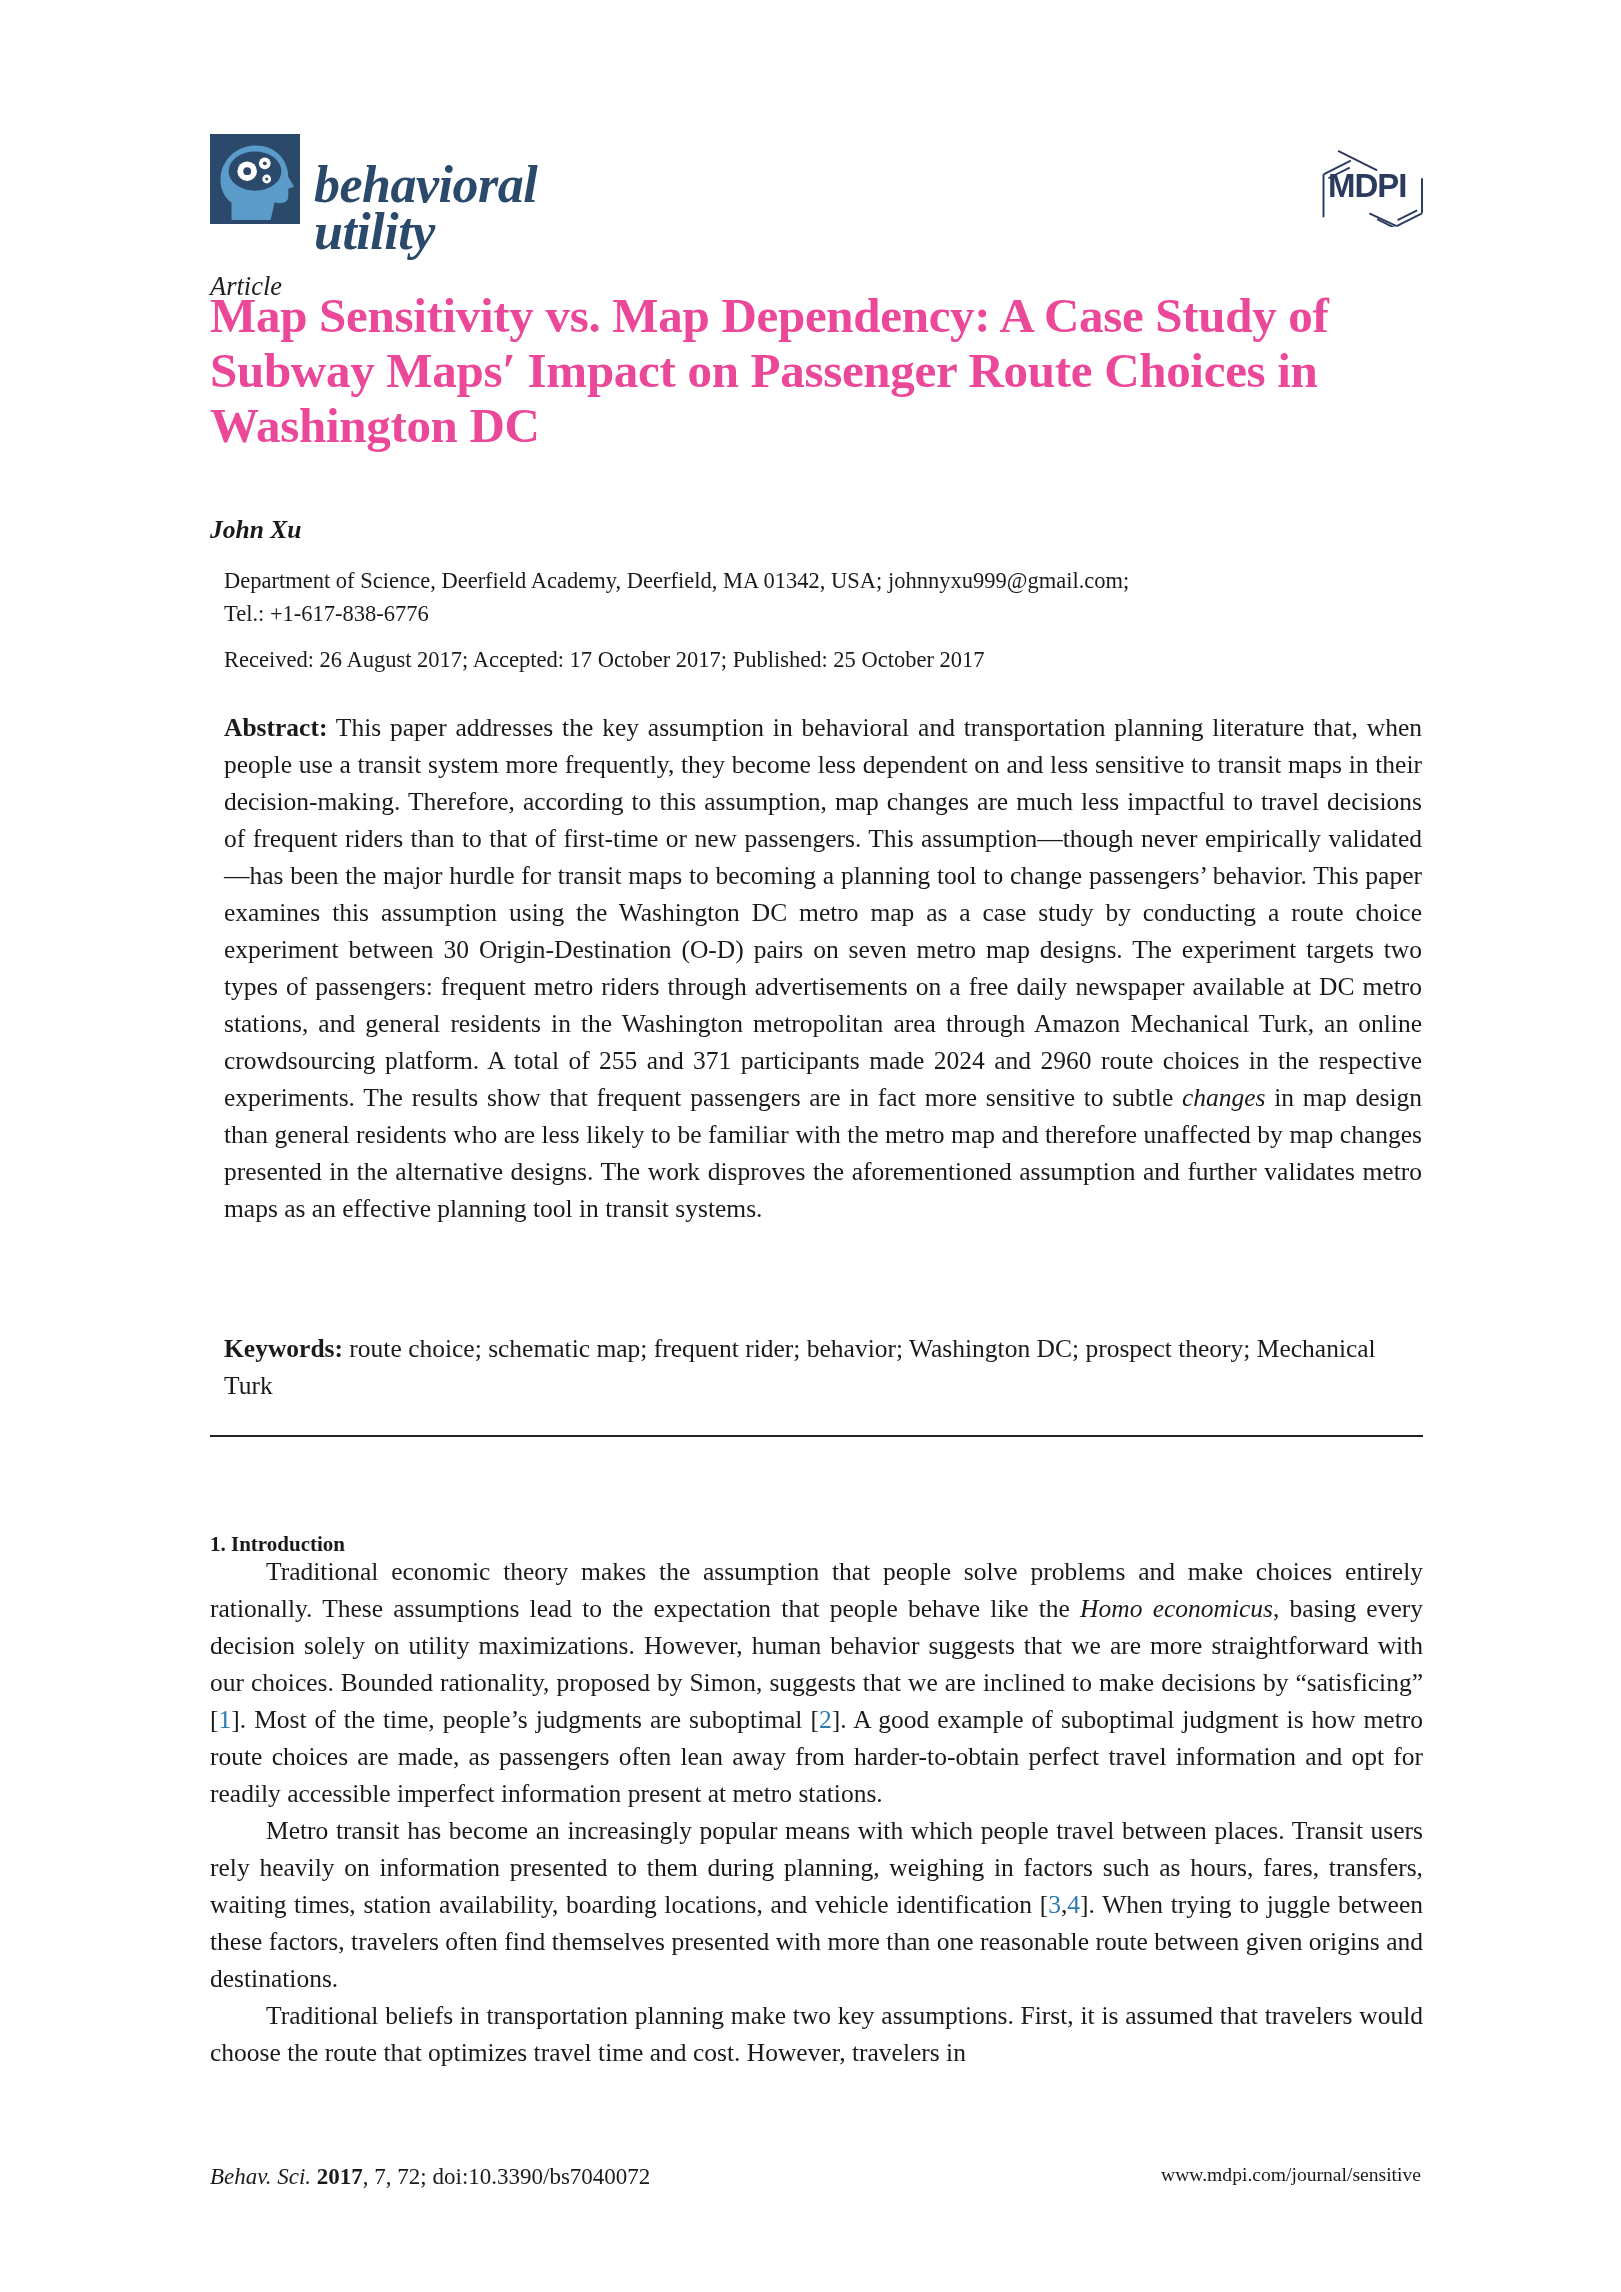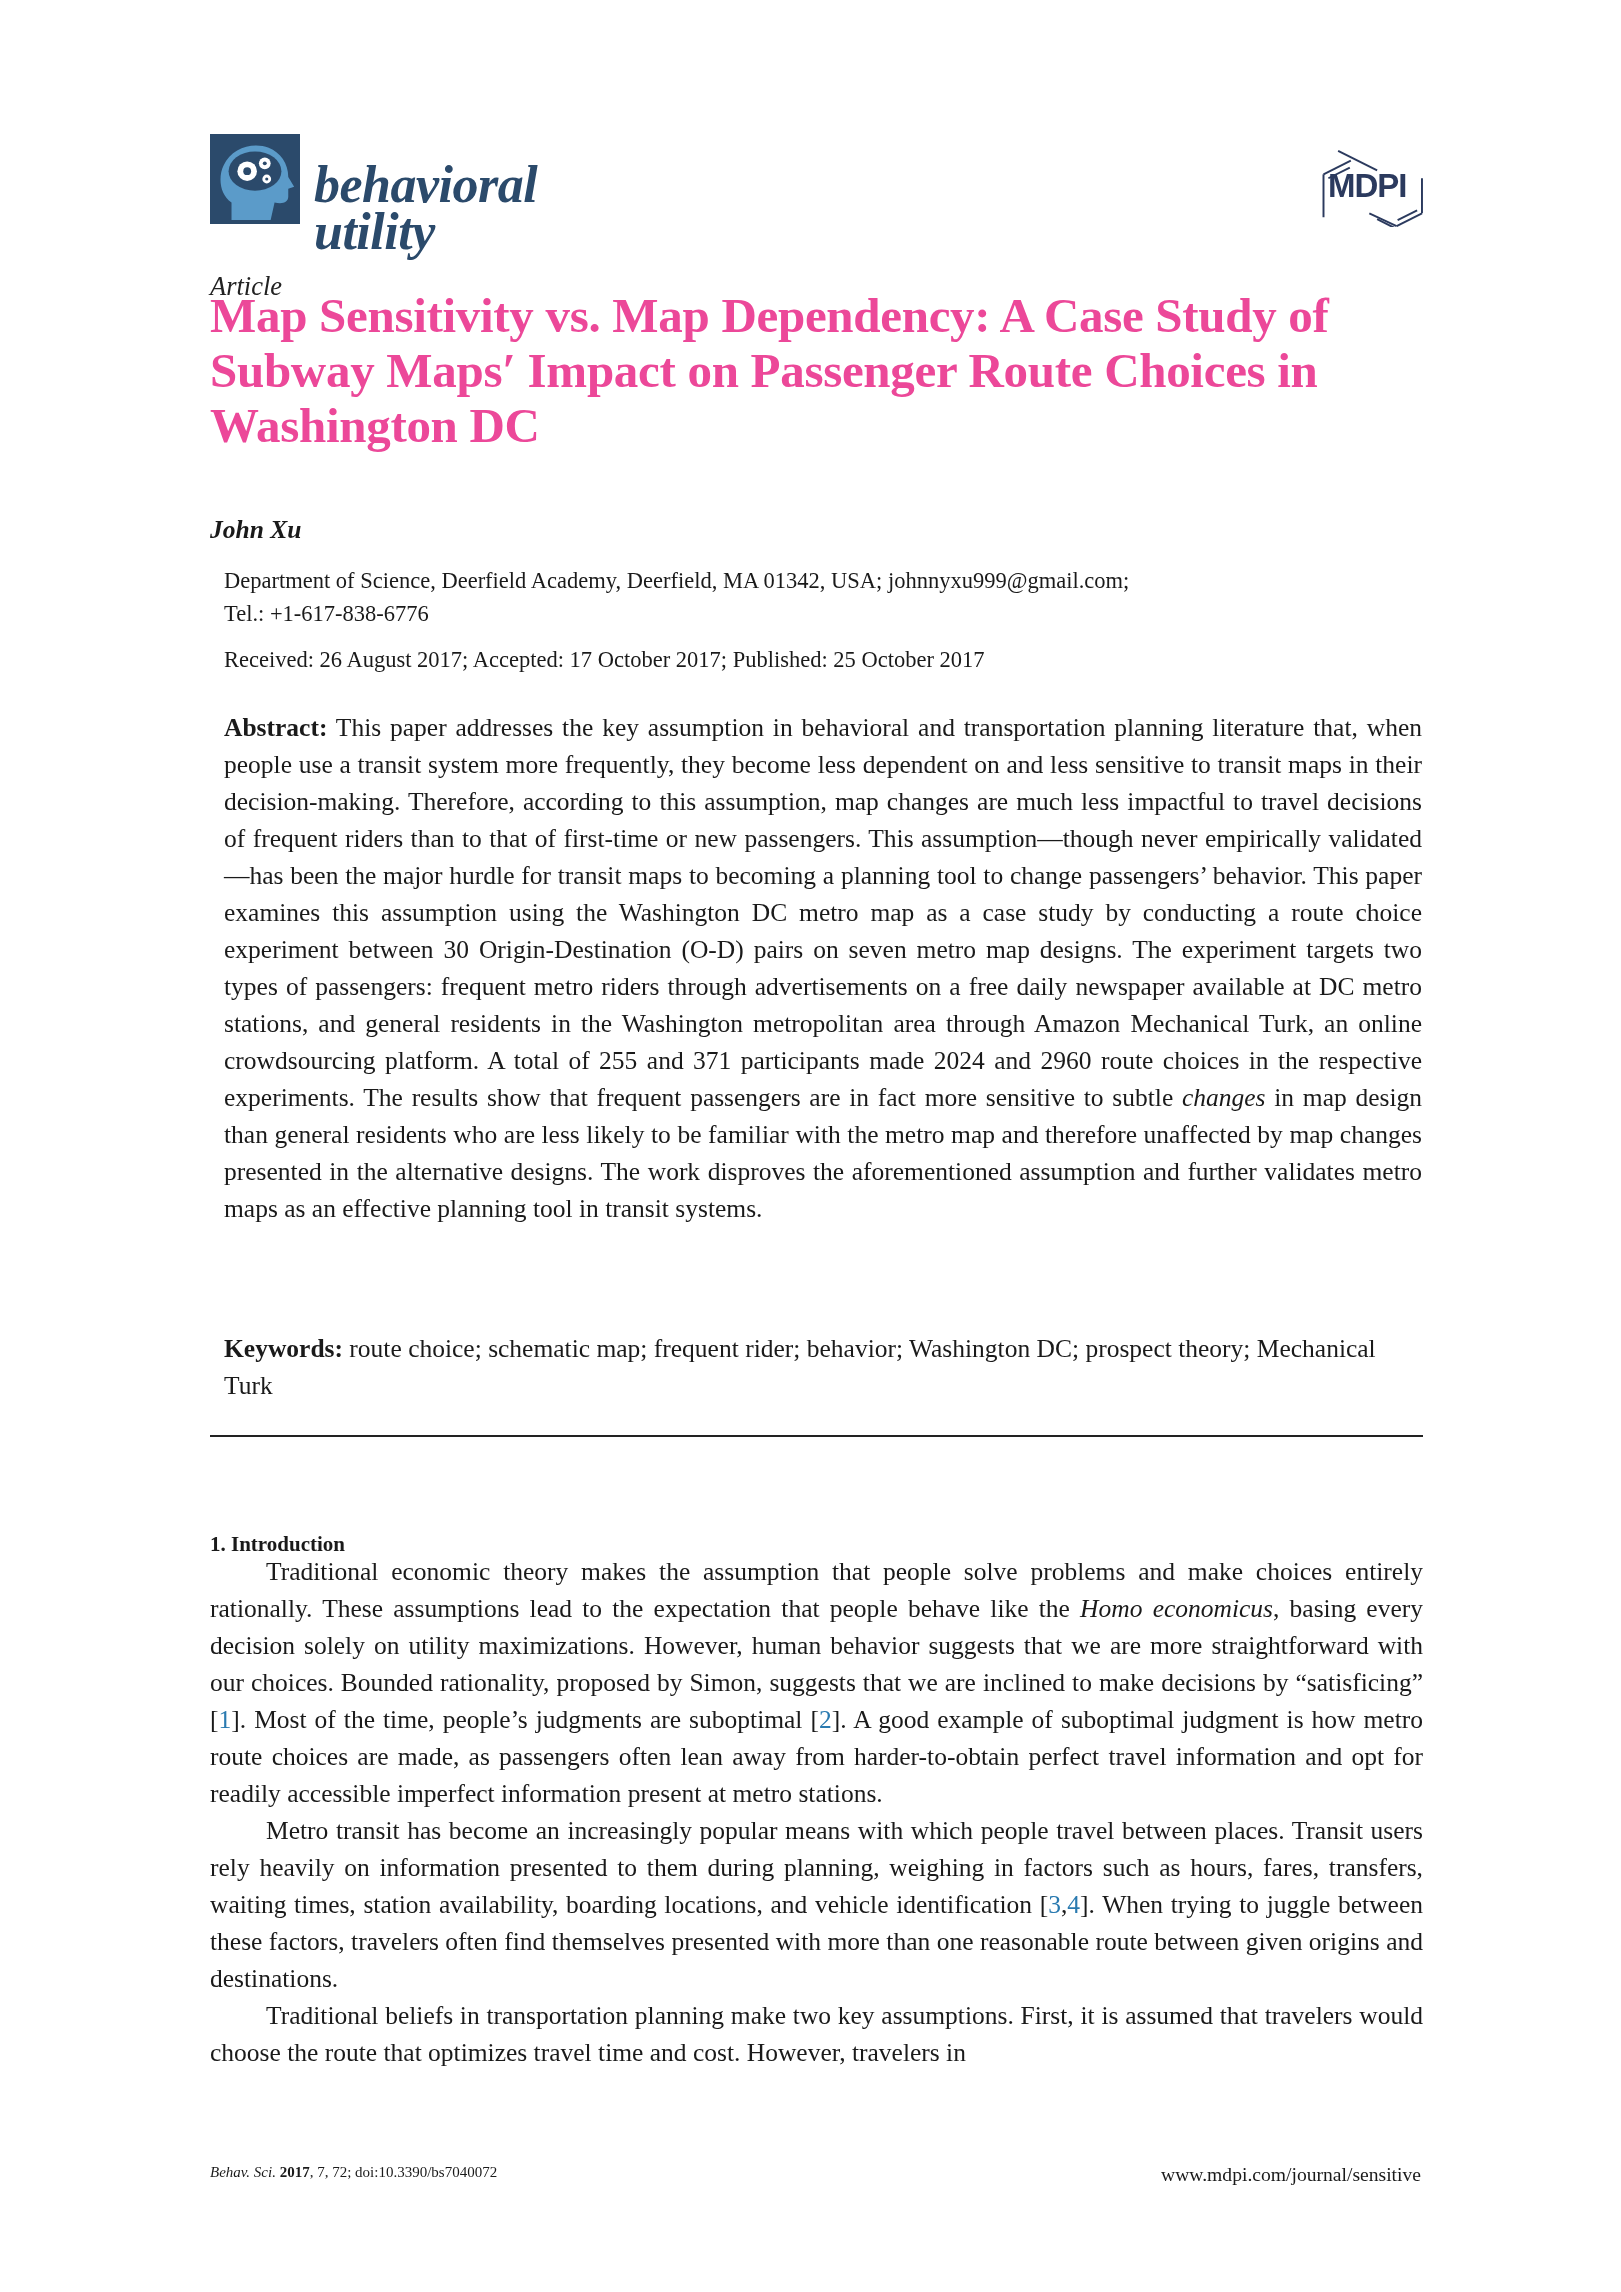--- a/index.html
+++ b/index.html
@@ -27,21 +27,21 @@
     left: 224px; top: 709px; width: 1198px; font-size: 25.5px; line-height: 37px; text-align: justify;
   }
   .kw { left: 224px; top: 1330px; width: 1198px; font-size: 25.5px; line-height: 37px; }
   .rule { left: 210px; top: 1435px; width: 1213px; height: 1.5px; background: #222; }
   .section { left: 210px; top: 1532px; font-weight: bold; font-size: 21px; }
   .intro {
     left: 210px; top: 1553px; width: 1213px; font-size: 25.5px; line-height: 37px; text-align: justify;
   }
   .intro p { margin: 0; text-indent: 56px; }
   .cite { color: #2a7ab0; }
-  .footer-left { left: 210px; top: 2164px; font-size: 15px; }
+  .footer-left { left: 210px; top: 2164px; font-size: 23px; }
   .footer-right { right: 200px; top: 2164px; font-size: 19.6px; }
   b.lbl { font-weight: bold; }
 </style>
 </head>
 <body>
 
 <div class="abs logo">
   <svg width="90" height="90" viewBox="0 0 92 92">
     <path d="M22 88 L22 70 C10 62 8 44 14 32 C22 14 44 8 60 14 C72 19 80 30 80 44 L86 54 L80 56 L80 64 C80 70 74 72 66 70 L62 88 Z" fill="#5b9bc9"></path>
     <ellipse cx="46" cy="38" rx="27" ry="20" fill="#2b4a6b"></ellipse>

